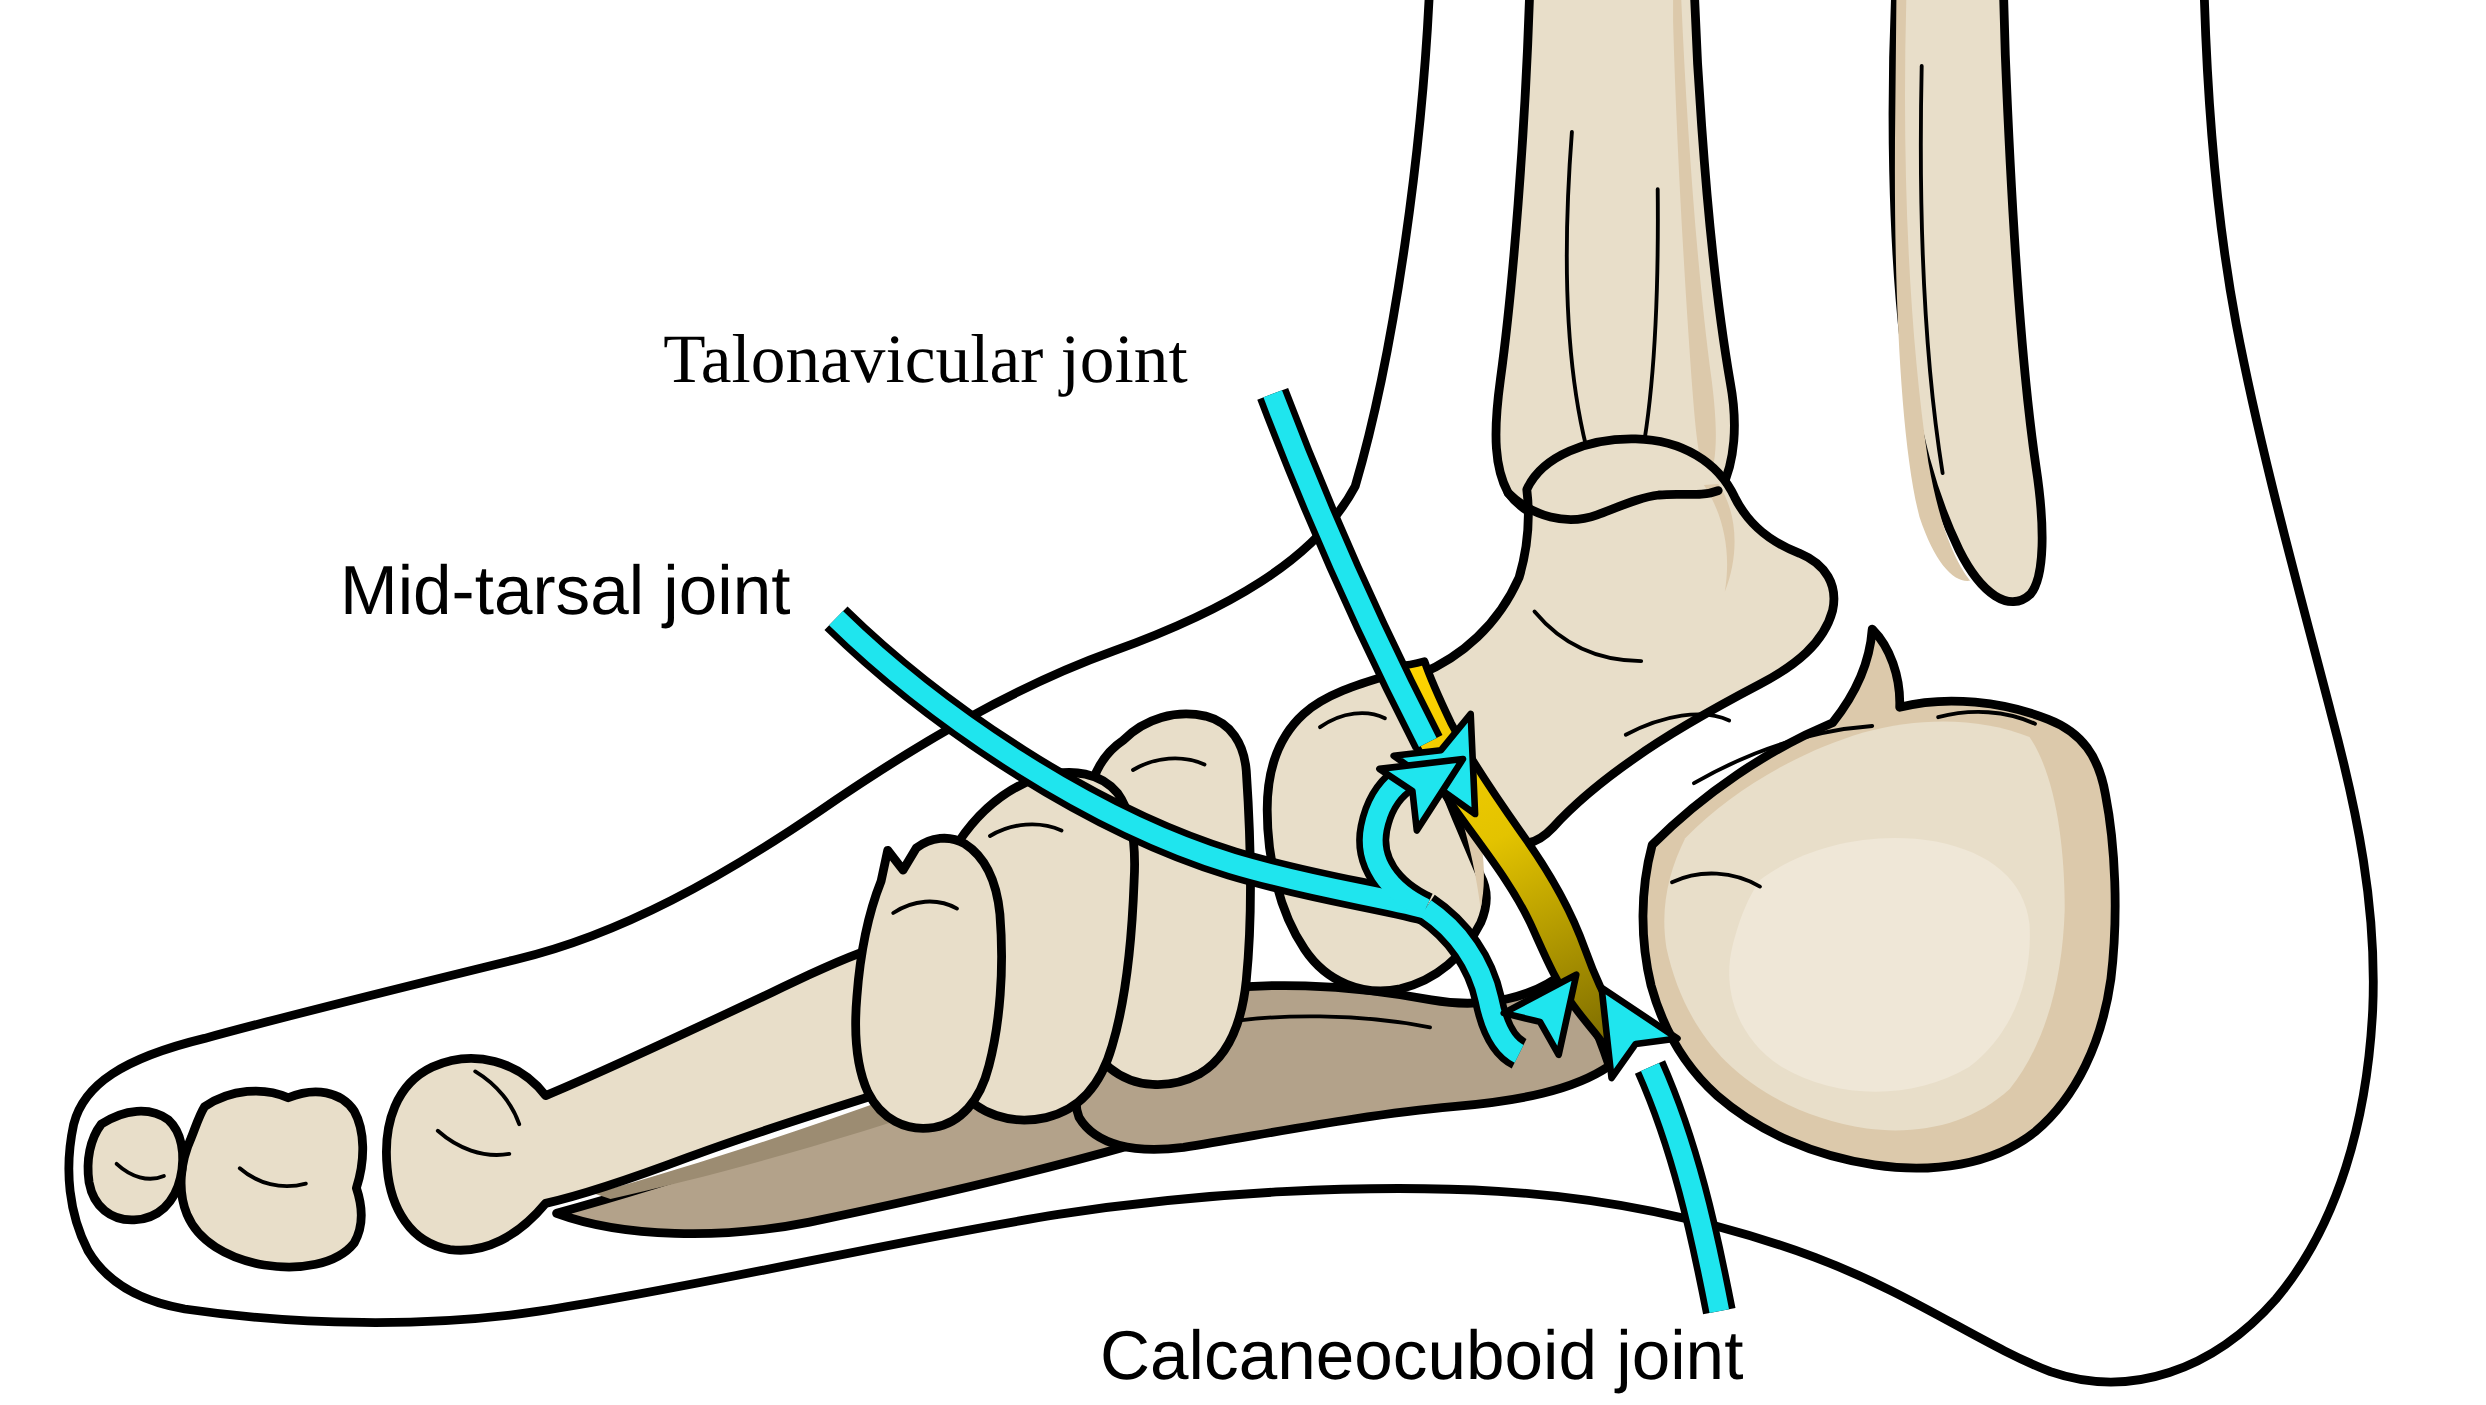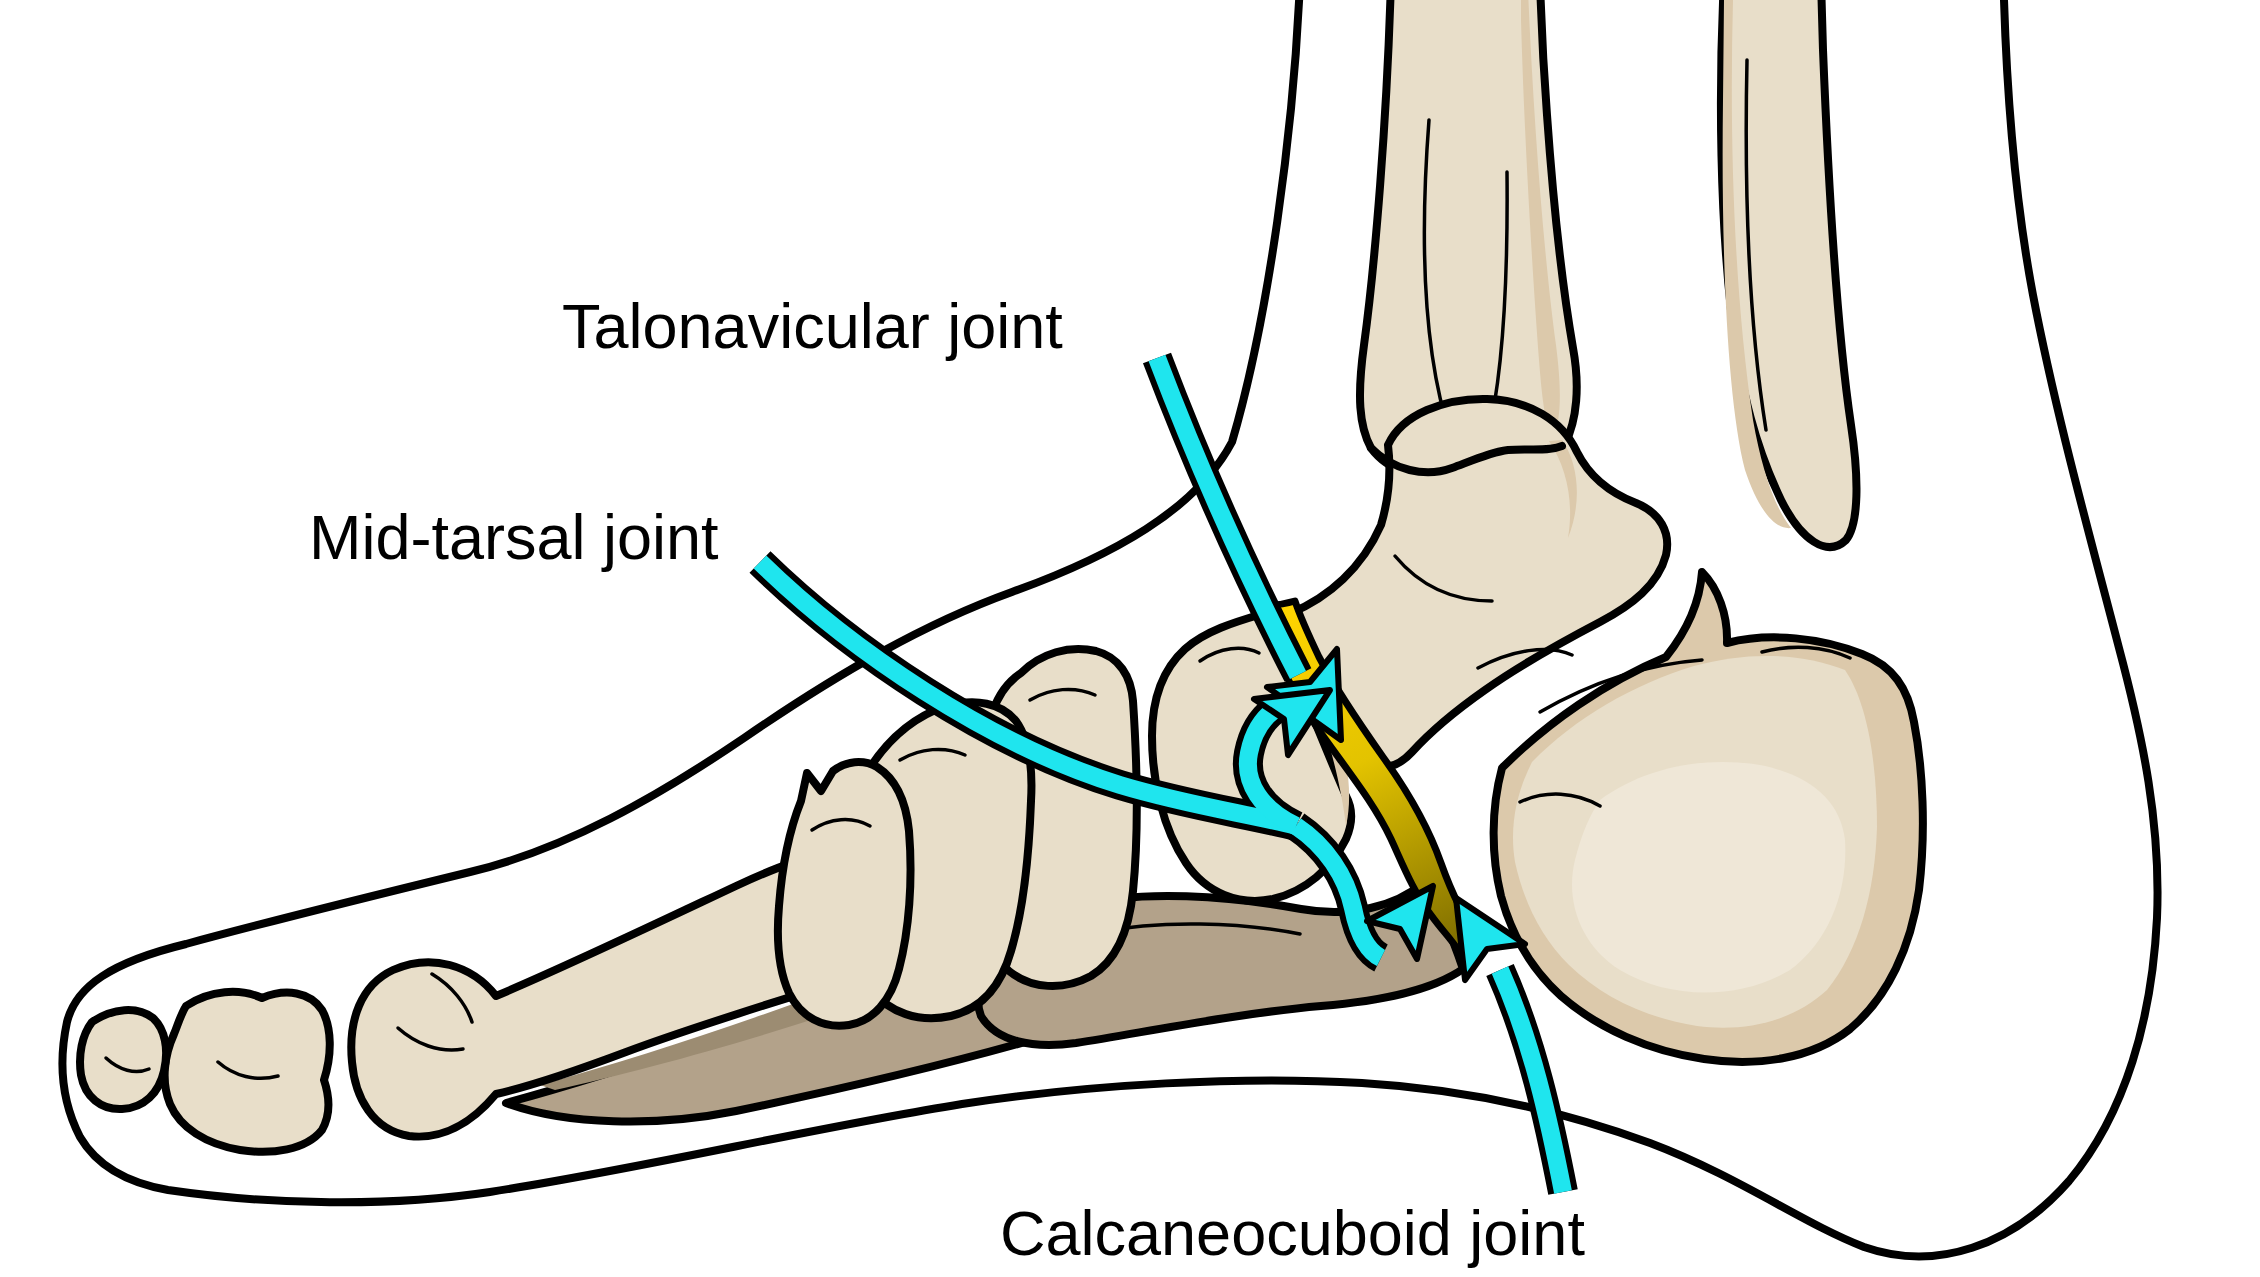--- a/index.html
+++ b/index.html
@@ -292,18 +292,18 @@
       <path class="arrow-head" d="M 1433 886 L 1417 959 L 1400 929 L 1367 921 Z"></path>
     </g>
 
     <g>
       <path class="arrow-under" d="M 1563 1192 C 1549 1120 1532 1042 1500 970"></path>
       <path class="arrow-over" d="M 1563 1192 C 1549 1120 1532 1042 1500 970"></path>
       <path class="arrow-head" d="M 1456 898 L 1525 944 L 1487 949 L 1465 980 Z"></path>
     </g>
   </svg>
 
-  <div class="diagram-label" style="left:562px;top:295px;">Talonavicular joint</div>
+  <div class="diagram-label" style="left:603px;top:295px;font-family:Liberation Serif, serif;">Talonavicular joint</div>
 
   <div class="diagram-label" style="left:1000px;top:1202px;">Calcaneocuboid joint</div>
 
   <div class="diagram-label" style="left:309px;top:506px;">Mid-tarsal joint</div>
 </div>
 
 </body></html>

